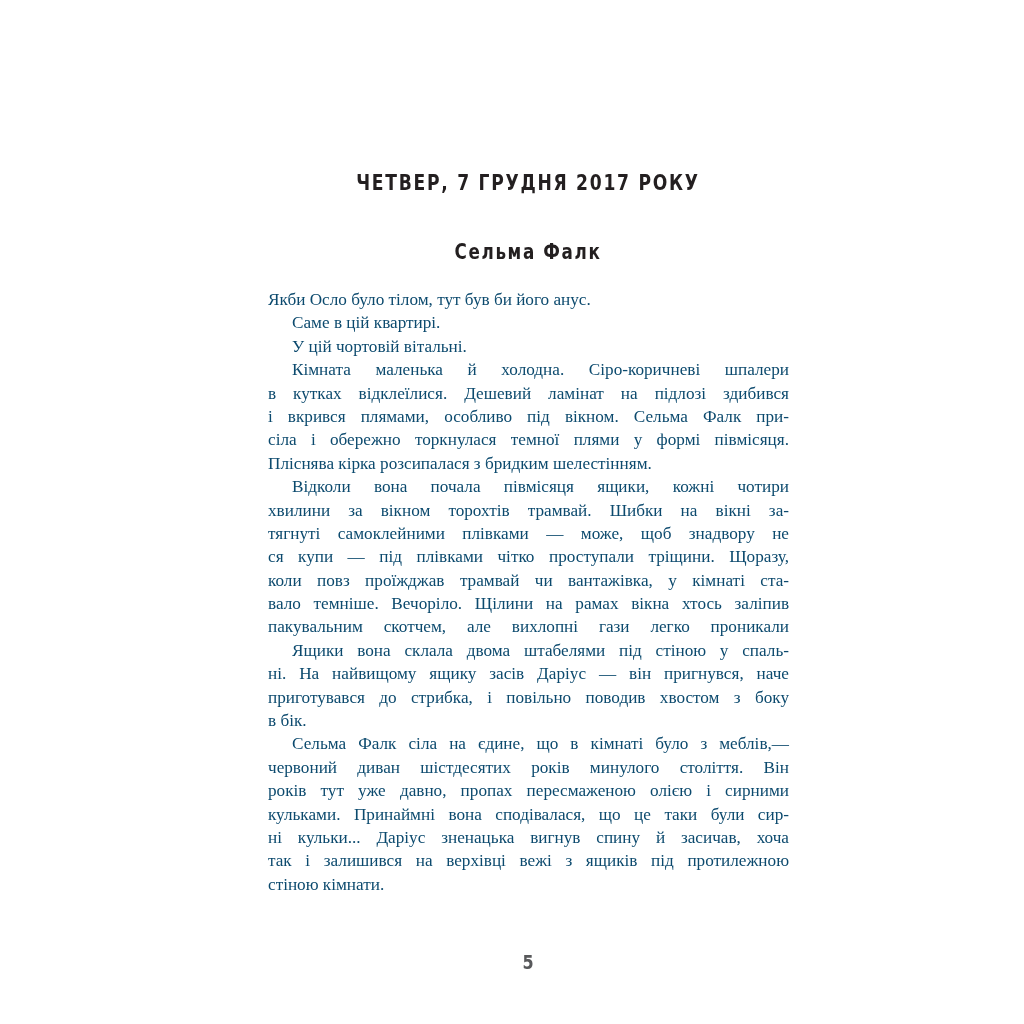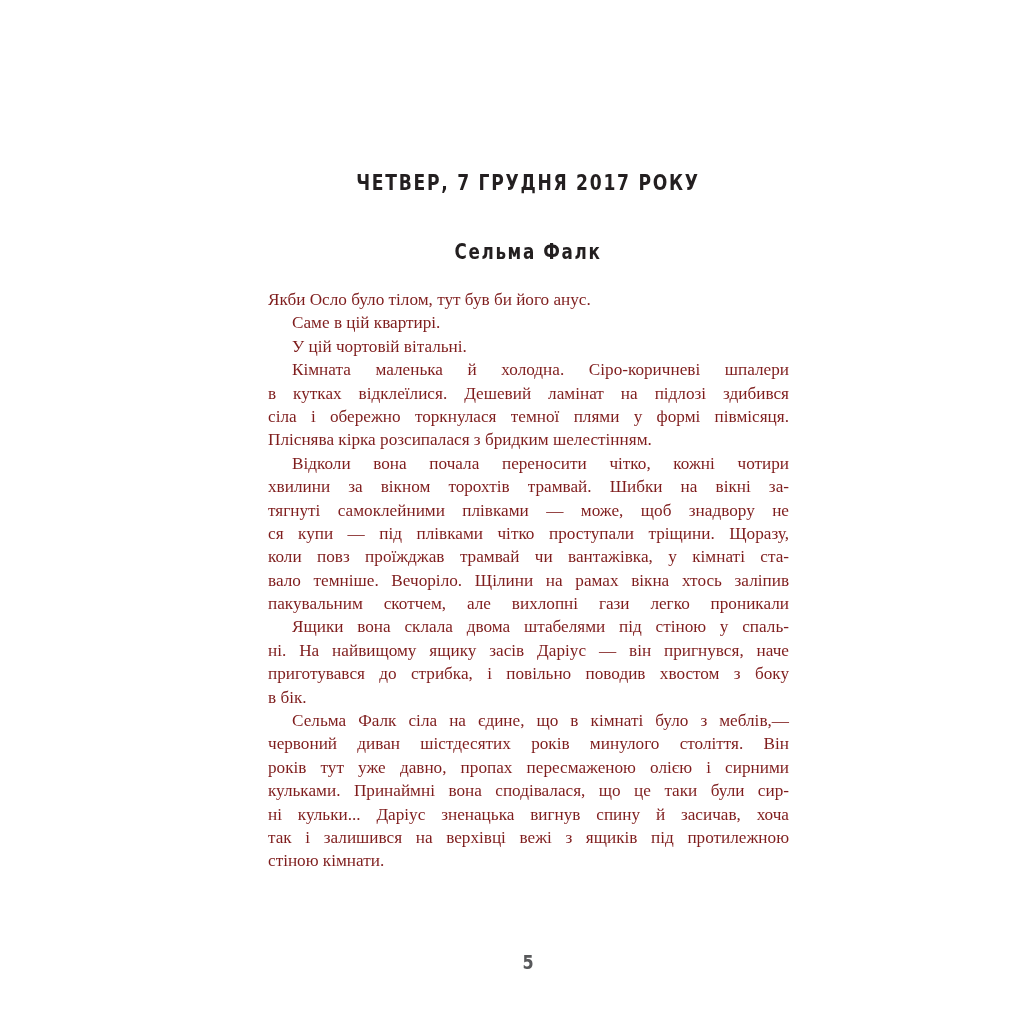--- a/index.html
+++ b/index.html
@@ -47,21 +47,21 @@
       color: #231f20;
     }
     .body-text {
       position: absolute;
       left: 252px;
       top: 288px;
       width: 521px;
       font-family: "Liberation Serif", serif;
       font-size: 17.2px;
       line-height: 23.4px;
-      color: #7f1d1d;
+      color: #0c4a6e;
     }
     .line {
       display: block;
       height: 23.4px;
       white-space: nowrap;
       text-align: justify;
       text-align-last: justify;
     }
     .line.indent { padding-left: 24px; }
     .line.last { text-align-last: left; }
@@ -84,23 +84,24 @@
 <div class="page">
   <div class="chapter-title">ЧЕТВЕР, 7 ГРУДНЯ 2017 РОКУ</div>
   <div class="chapter-subtitle">Сельма Фалк</div>
 
   <div class="body-text">
     <span class="line last">Якби Осло було тілом, тут був би його анус.</span>
     <span class="line indent last">Саме в цій квартирі.</span>
     <span class="line indent last">У цій чортовій вітальні.</span>
     <span class="line indent">Кімната маленька й холодна. Сіро-коричневі шпалери</span>
     <span class="line">в кутках відклеїлися. Дешевий ламінат на підлозі здибився</span>
+    <span class="line">і вкрився плямами, особливо під вікном. Сельма Фалк при-</span>
     <span class="line">сіла і обережно торкнулася темної плями у формі півмісяця.</span>
     <span class="line last">Пліснява кірка розсипалася з бридким шелестінням.</span>
-    <span class="line indent">Відколи вона почала переносити чітко, кожні чотири</span>
+    <span class="line indent">Відколи вона почала півмісяця ящики, кожні чотири</span>
     <span class="line">хвилини за вікном торохтів трамвай. Шибки на вікні за-</span>
     <span class="line">тягнуті самоклейними плівками — може, щоб знадвору не</span>
     <span class="line">ся купи — під плівками чітко проступали тріщини. Щоразу,</span>
     <span class="line">коли повз проїжджав трамвай чи вантажівка, у кімнаті ста-</span>
     <span class="line">вало темніше. Вечоріло. Щілини на рамах вікна хтось заліпив</span>
     <span class="line">пакувальним скотчем, але вихлопні гази легко проникали</span>
     <span class="line indent">Ящики вона склала двома штабелями під стіною у спаль-</span>
     <span class="line">ні. На найвищому ящику засів Даріус — він пригнувся, наче</span>
     <span class="line">приготувався до стрибка, і повільно поводив хвостом з боку</span>
     <span class="line last">в бік.</span>

